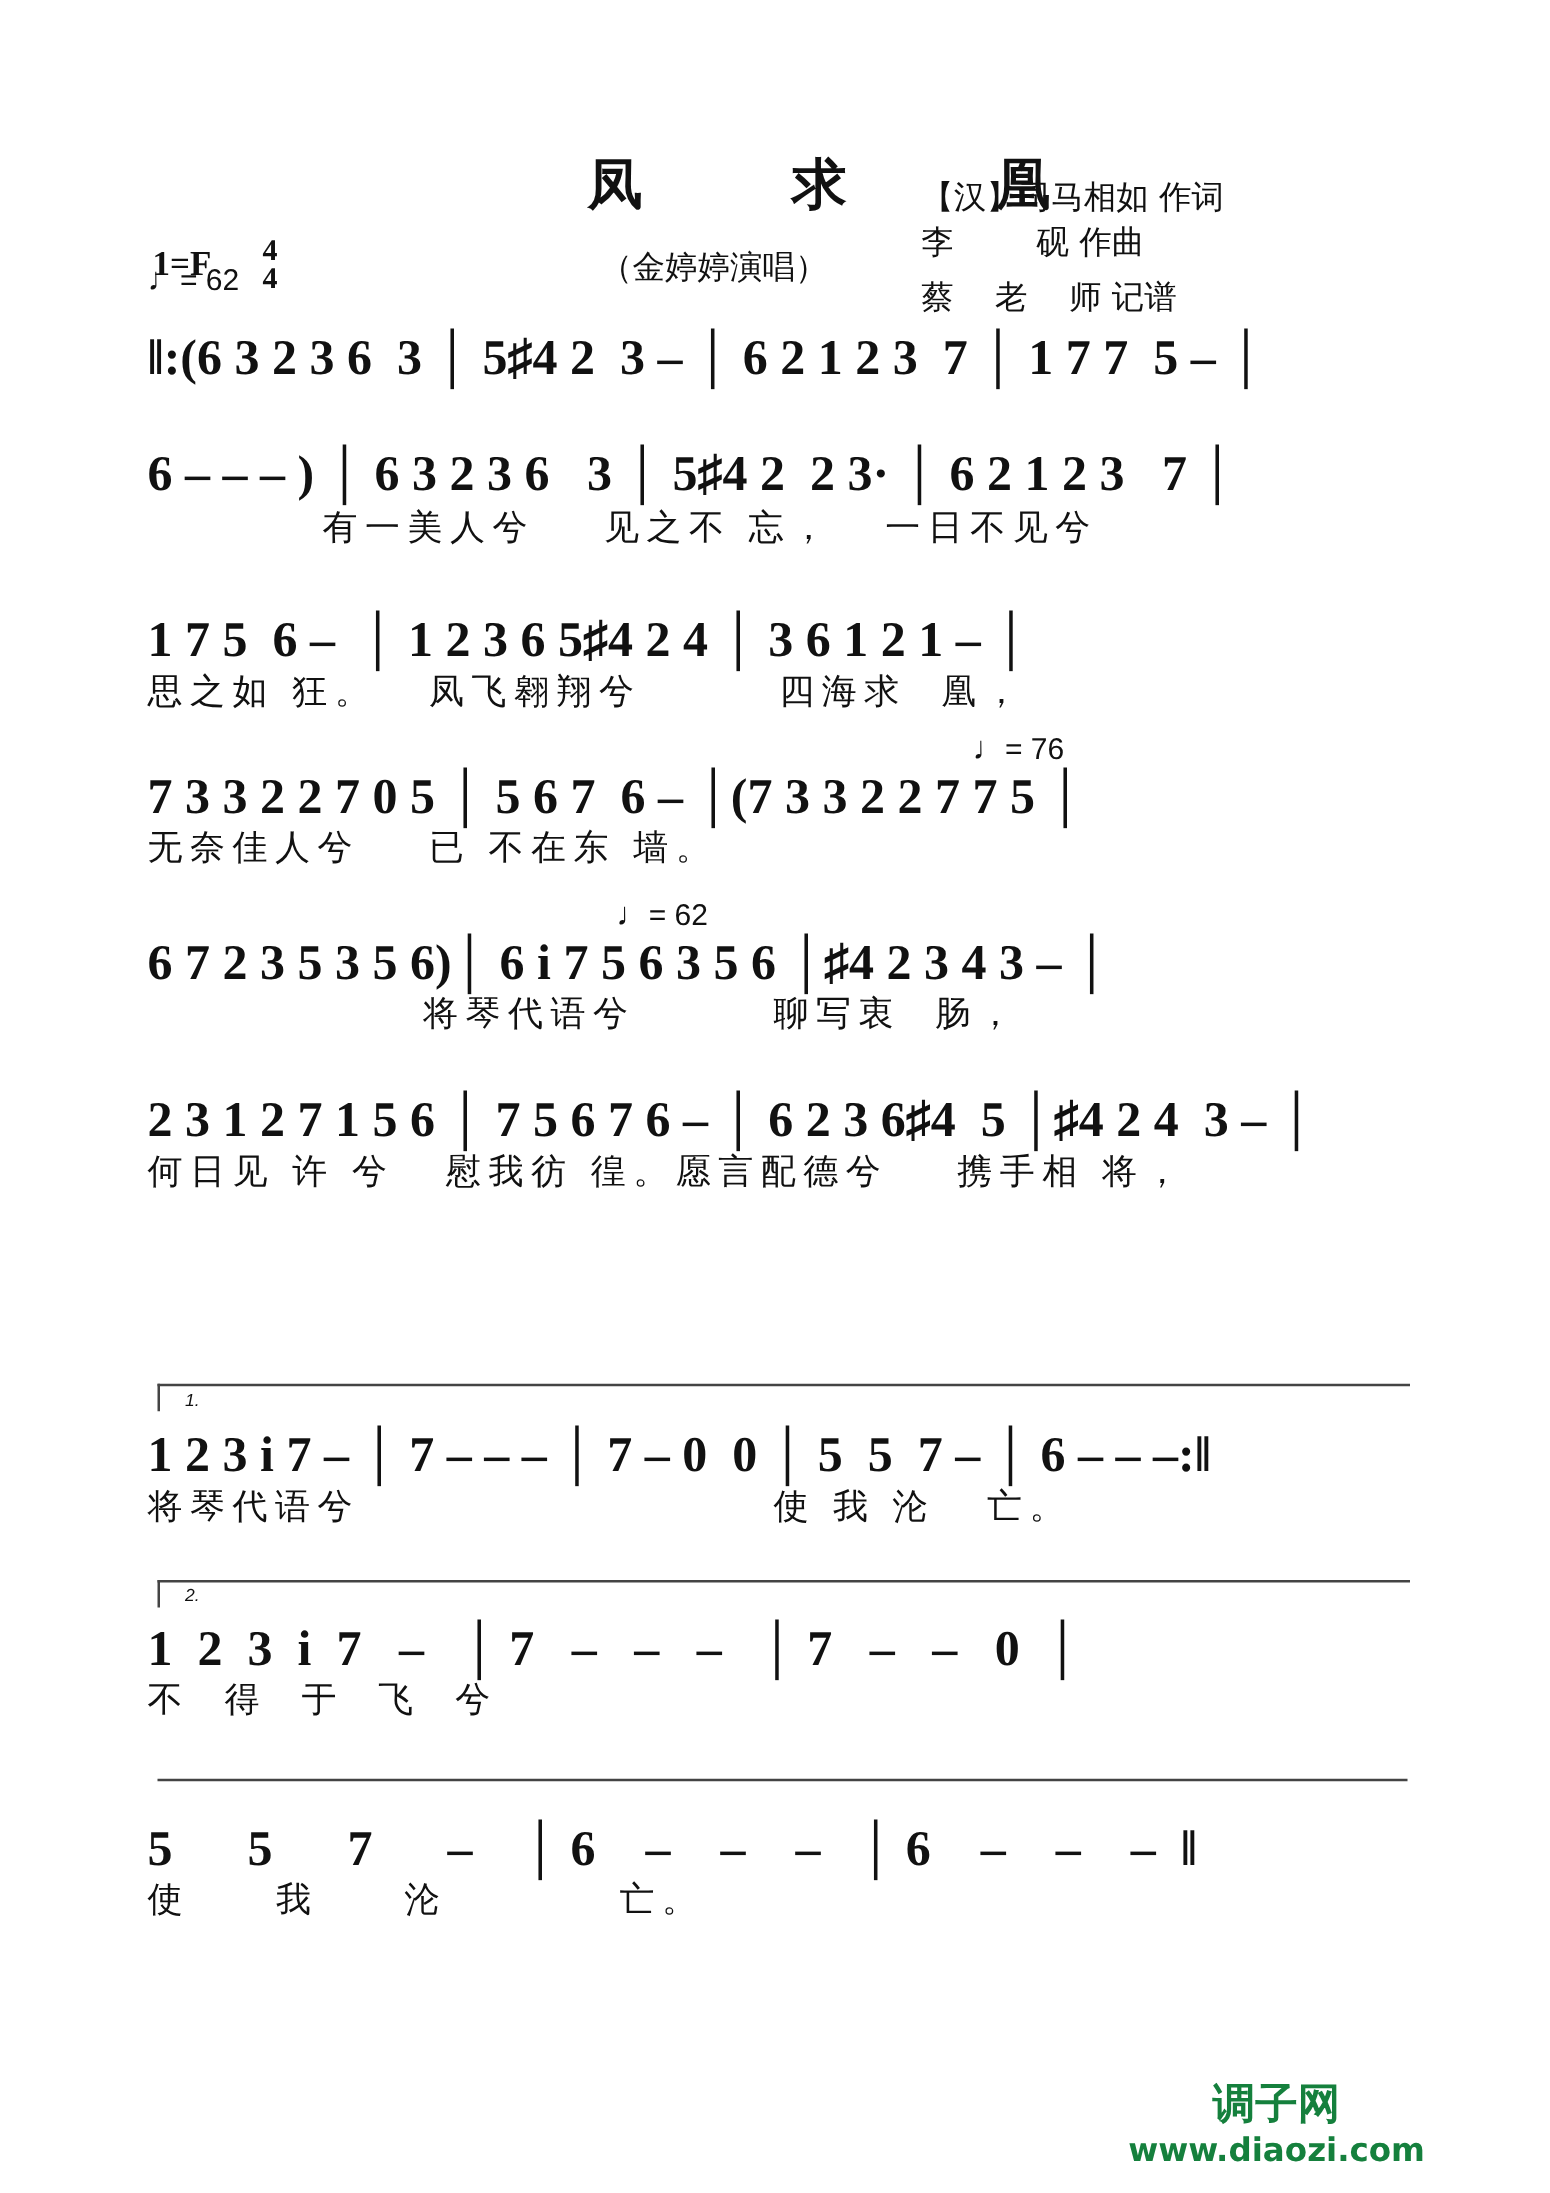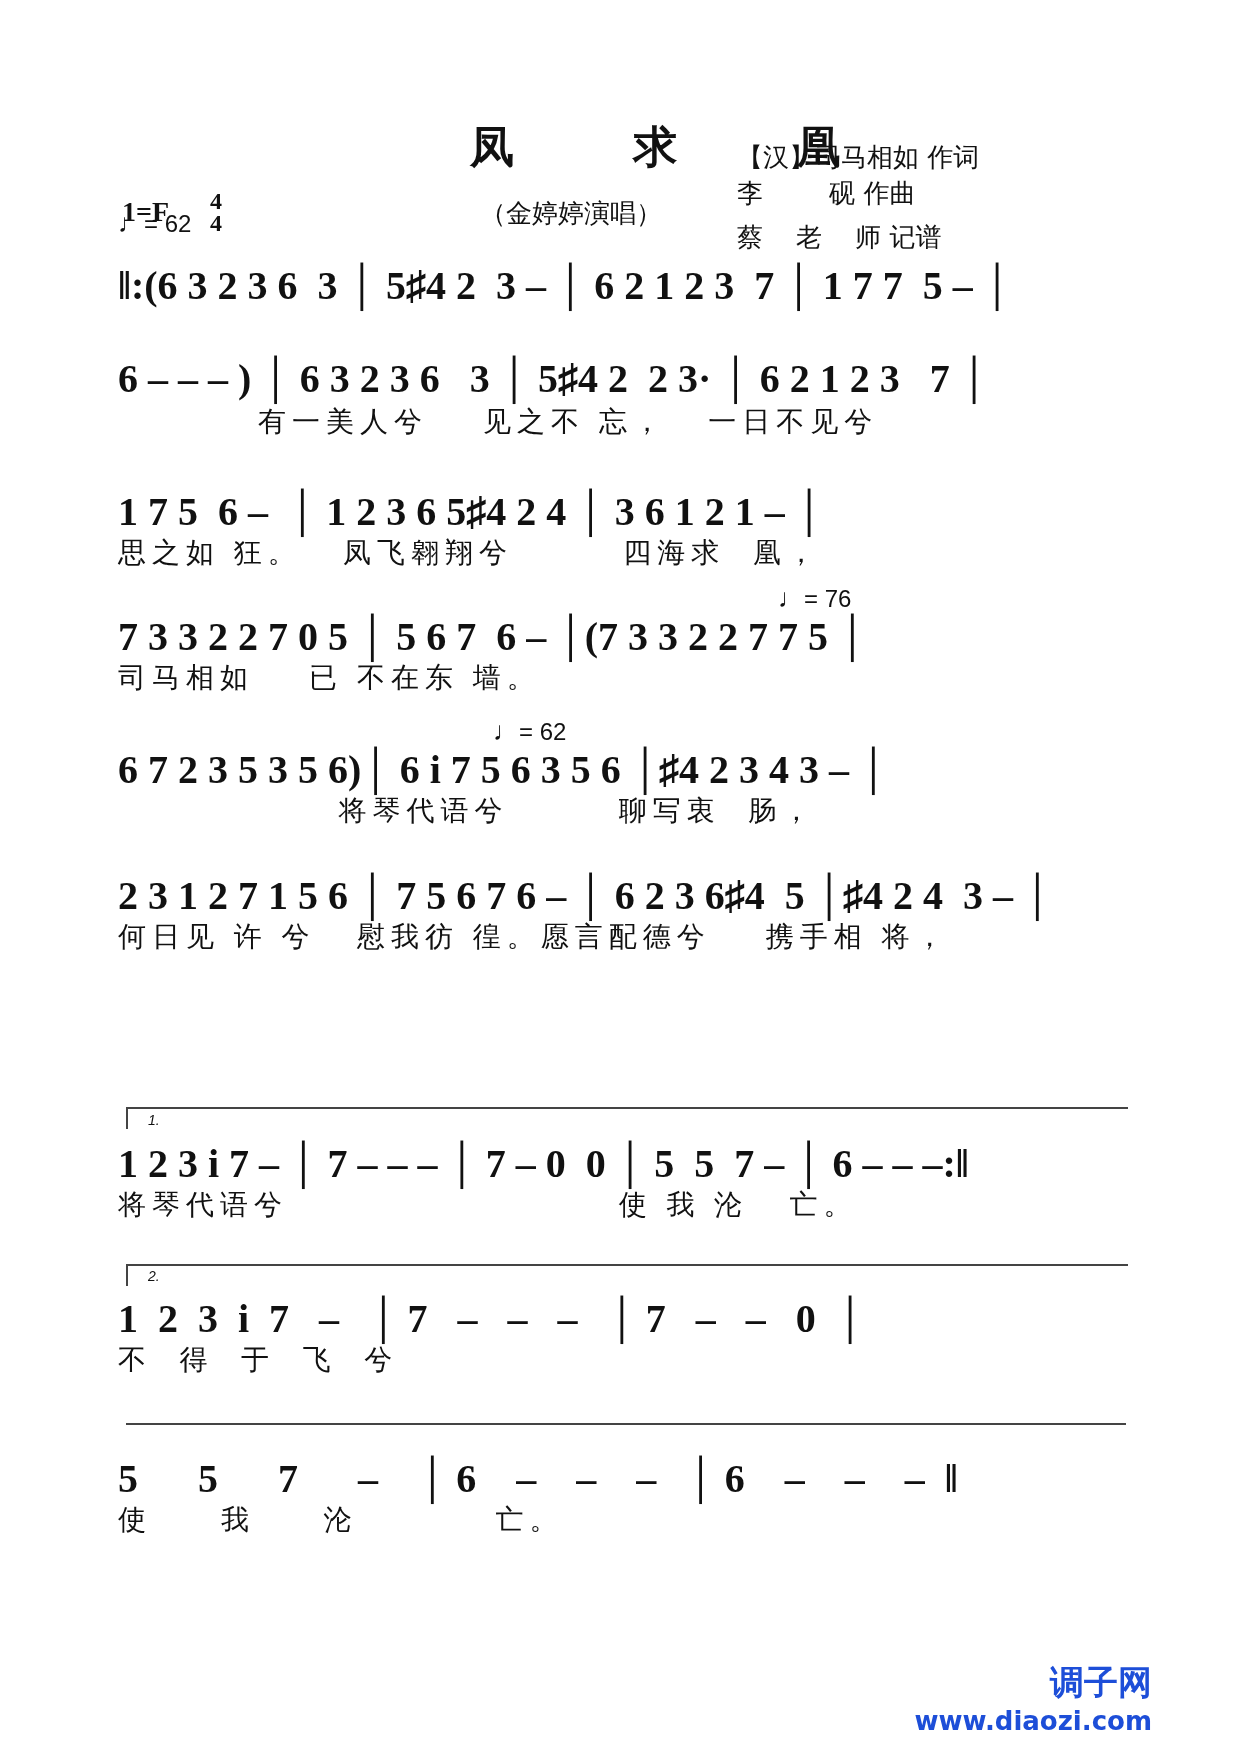--- a/index.html
+++ b/index.html
@@ -11,21 +11,21 @@
   .key { left:122px; top:196px; font-size:28px; font-weight:bold; font-family:"Liberation Serif", serif; }
   .timesig { left:210px; top:190px; font-size:24px; font-weight:bold; line-height:22px; text-align:center; font-family:"Liberation Serif", serif; }
   .timesig span { display:block; }
   .tempo { font-size:24px; font-family:"Liberation Sans", sans-serif; white-space:nowrap; }
   .tempo .qn { font-size:26px; }
   .system { position:absolute; left:118px; width:1010px; }
   .notes { position:absolute; top:0; left:0; height:50px; font-size:40px; font-weight:bold; font-family:Liberation Serif, serif; white-space:pre; }
   .lyrics { position:absolute; left:0; font-size:28px; font-family:Liberation Sans, sans-serif; white-space:pre; letter-spacing:6px; }
   .ending { position:absolute; border-top:2px solid #444; border-left:2px solid #444; height:20px; }
   .ending-label { position:absolute; font-size:14px; font-style:italic; }
-  .watermark { right:88px; top:1660px; text-align:right; color:#1d4ed8; }
+  .watermark { right:100px; top:1660px; text-align:center; color:#15803d; }
   .watermark .wm-cn { font-size:34px; font-weight:bold; font-family:"DejaVu Sans", sans-serif; }
   .watermark .wm-url { font-size:26px; font-weight:bold; font-family:"DejaVu Sans", sans-serif; }
 </style>
 </head>
 <body>
 
 <div class="abs title">凤 求 凰</div>
 <div class="abs credit" style="left:737px; top:140px;">【汉】司马相如 作词</div>
 <div class="abs subtitle">（金婷婷演唱）</div>
 <div class="abs credit" style="left:737px; top:176px;">李        砚 作曲</div>
@@ -53,21 +53,21 @@
 <div class="system" style="top:488px;">
   <div class="notes">1 7 5  6 –  │ 1 2 3 6 5♯4 2 4 │ 3 6 1 2 1 – │</div>
   <div class="lyrics" style="top:46px;">思之如 狂。   凤飞翱翔兮        四海求  凰，</div>
 </div>
 
 <div class="system" style="top:613px;">
   <div class="abs tempo" style="left:660px; top:-30px;">
     <span class="qn">♩</span><span>= 76</span>
   </div>
   <div class="notes">7 3 3 2 2 7 0 5 │ 5 6 7  6 – │(7 3 3 2 2 7 7 5 │</div>
-  <div class="lyrics" style="top:46px;">司马相如    已 不在东 墙。</div>
+  <div class="lyrics" style="top:46px;">无奈佳人兮    已 不在东 墙。</div>
 </div>
 
 <div class="system" style="top:746px;">
   <div class="abs tempo" style="left:375px; top:-30px;">
     <span class="qn">♩</span><span>= 62</span>
   </div>
   <div class="notes">6 7 2 3 5 3 5 6)│ 6 i 7 5 6 3 5 6 │♯4 2 3 4 3 – │</div>
   <div class="lyrics" style="top:46px;">                将琴代语兮        聊写衷  肠，</div>
 </div>
 

